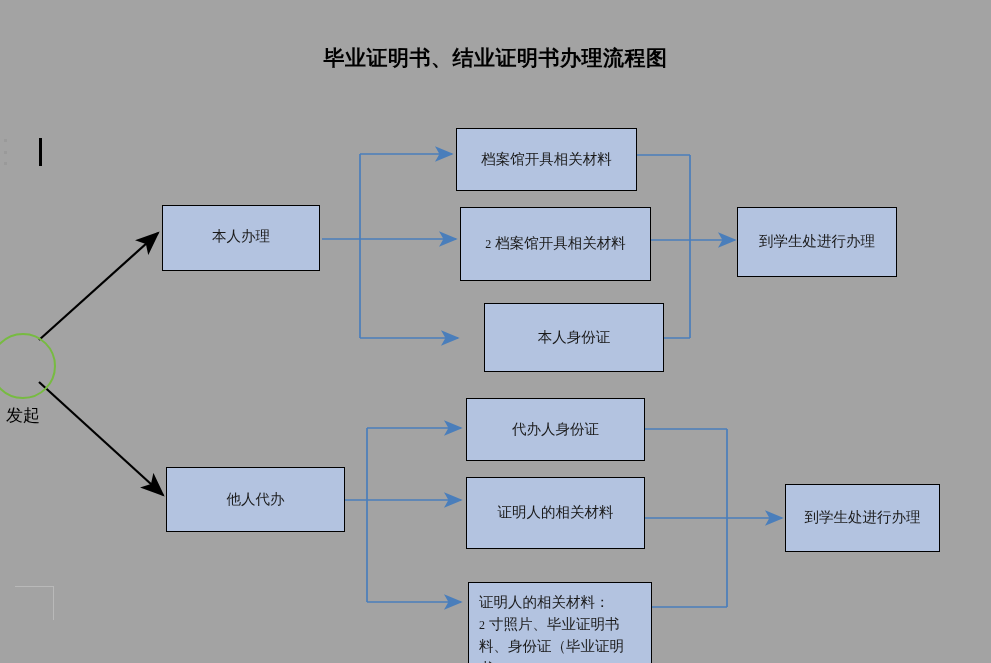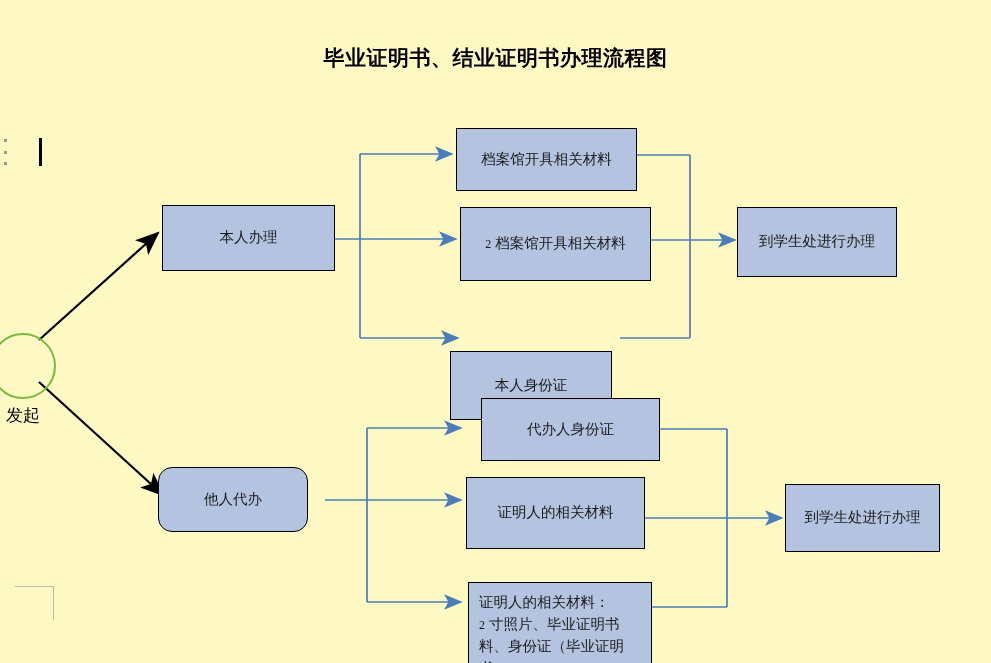--- a/index.html
+++ b/index.html
@@ -7,21 +7,21 @@
     padding: 0;
     background: #ffffff;
   }
   body {
     font-family: "Liberation Sans", "DejaVu Sans", sans-serif;
   }
   #canvas {
     position: relative;
     width: 991px;
     height: 663px;
-    background: #fef9c3;
+    background: #a3a3a3;
     overflow: hidden;
   }
 
   
   .title {
     position: absolute;
     left: 0;
     top: 44px;
     width: 991px;
     text-align: center;
@@ -166,35 +166,35 @@
       <path d="M645,429 L727,429"></path>
       <path d="M727,429 L727,607"></path>
       <path d="M652,607 L727,607"></path>
       <path d="M645,518 L782,518" marker-end="url(#arrowBlue)"></path>
     </g>
   </svg>
 
   <div class="start-circle" style="left:-10px; top:333px; width:66px; height:66px;"></div>
   <div class="start-label" style="left:6px; top:404px;">发起</div>
 
-  <div class="node" style="left:162px; top:205px; width:173px; height:66px;">本人办理</div>
+  <div class="node" style="left:162px; top:205px; width:158px; height:66px;font-family:Liberation Mono, monospace;">本人办理</div>
 
   <div class="node" style="left:456px; top:128px; width:181px; height:63px;">档案馆开具相关材料</div>
 
   <div class="node" style="left:460px; top:207px; width:191px; height:74px;">
     <span><span class="num">2</span><span> 档案馆开具相关材料</span></span>
   </div>
 
-  <div class="node" style="left:450px; top:303px; width:162px; height:69px;margin-top:48px;">本人身份证</div>
+  <div class="node" style="left:484px; top:303px; width:180px; height:69px;">本人身份证</div>
 
   <div class="node" style="left:737px; top:207px; width:160px; height:70px;">到学生处进行办理</div>
 
-  <div class="node" style="left:158px; top:467px; width:150px; height:65px;border-radius:14px;">他人代办</div>
-
-  <div class="node" style="left:466px; top:398px; width:179px; height:63px;margin-left:15px;">代办人身份证</div>
+  <div class="node" style="left:166px; top:467px; width:179px; height:65px;">他人代办</div>
+
+  <div class="node" style="left:466px; top:398px; width:179px; height:63px;">代办人身份证</div>
 
   <div class="node" style="left:466px; top:477px; width:179px; height:72px;">证明人的相关材料</div>
 
   <div class="node multiline" style="left:468px; top:565px; width:184px; height:85px;">
     <div>证明人的相关材料：</div>
     <div><span class="num">2</span><span> 寸照片、毕业证明书</span></div>
     <div>料、身份证（毕业证明书）</div>
   </div>
 
   <div class="node" style="left:785px; top:484px; width:155px; height:68px;">到学生处进行办理</div>

